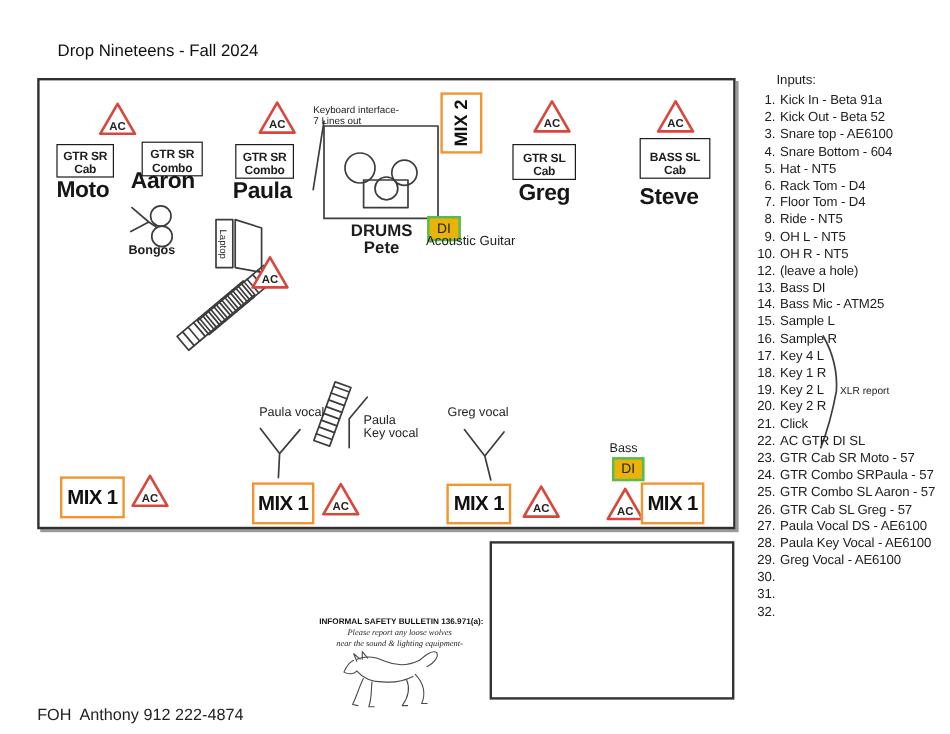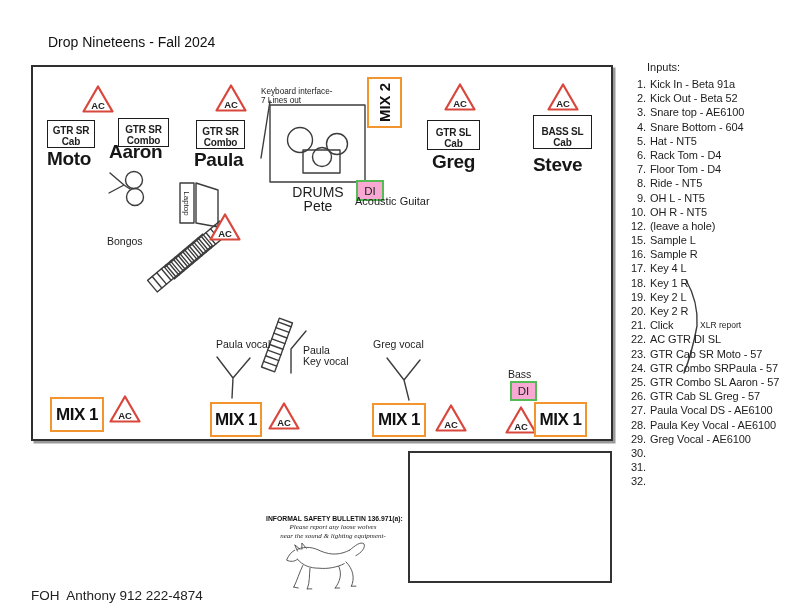--- a/index.html
+++ b/index.html
@@ -23,28 +23,28 @@
            align-items:center;justify-content:flex-end;font-weight:bold;font-size:10px;line-height:10.5px;
            text-align:center;letter-spacing:-0.2px;}
   .musician-name{font-weight:bold;font-size:19px;letter-spacing:-0.3px;color:#161616;}
   
   .mix-box{border:2.5px solid #f2952e;background:#fff;display:flex;align-items:center;justify-content:center;
            font-weight:bold;font-size:17px;letter-spacing:-0.5px;color:#111;}
   #mix2-box{left:367px;top:77px;width:31px;height:47px;border:2.3px solid #f2952e;background:#fff;
             display:flex;align-items:center;justify-content:center;}
   #mix2-box span{transform:rotate(-90deg);white-space:nowrap;font-weight:bold;font-size:15px;color:#111;}
   
-  .di-box{border:2px solid #55bb55;background:#f9a8d4;display:flex;align-items:center;justify-content:center;
+  .di-box{border:2px solid #55bb55;background:#eab308;display:flex;align-items:center;justify-content:center;
           font-size:11.5px;font-weight:500;color:#222;}
   .small-label{font-size:10.5px;color:#1d1d1d;line-height:11px;}
-  .bold-label{font-weight:normal;margin-top:32px;}
+  .bold-label{font-weight:bold;}
   #laptop-label{left:179px;top:183px;width:15px;height:40px;display:flex;align-items:center;justify-content:center;}
   #laptop-label span{transform:rotate(90deg);font-size:8px;white-space:nowrap;color:#222;}
   #kb-note{left:261px;top:88px;font-size:8.2px;line-height:8.8px;color:#222;}
-  #drums-label,#drums-player{left:283px;width:70px;text-align:center;font-weight:normal;font-size:14px;}
+  #drums-label,#drums-player{left:283px;width:70px;text-align:center;font-weight:bold;font-size:14px;}
   #drums-label{top:184px;} #drums-player{top:198px;}
   
   #inputs-header{left:647px;top:61px;font-size:11px;}
   #input-list{left:622px;top:78px;}
   .input-row{display:flex;height:14.2px;font-size:11px;letter-spacing:-0.1px;align-items:baseline;}
   .input-num{width:24px;text-align:right;margin-right:4px;flex:none;}
   #xlr-note{left:700px;top:320px;font-size:8.5px;color:#222;}
   
   #notes-block{left:31px;top:457px;font-size:12px;line-height:17.1px;letter-spacing:-0.2px;white-space:nowrap;color:#141414;}
   #foh-block{left:31px;top:551px;font-size:13.5px;line-height:18px;color:#222;white-space:pre;}
@@ -268,20 +268,28 @@
     <span class="input-num">9.</span>
     <span class="input-text">OH L - NT5</span>
   </div>
     <div class="input-row">
     <span class="input-num">10.</span>
     <span class="input-text">OH R - NT5</span>
   </div>
     <div class="input-row">
     <span class="input-num">12.</span>
     <span class="input-text">(leave a hole)</span>
+  </div>
+    <div class="input-row">
+    <span class="input-num">13.</span>
+    <span class="input-text">Bass DI</span>
+  </div>
+    <div class="input-row">
+    <span class="input-num">14.</span>
+    <span class="input-text">Bass Mic - ATM25</span>
   </div>
     <div class="input-row">
     <span class="input-num">15.</span>
     <span class="input-text">Sample L</span>
   </div>
     <div class="input-row">
     <span class="input-num">16.</span>
     <span class="input-text">Sample R</span>
   </div>
     <div class="input-row">

